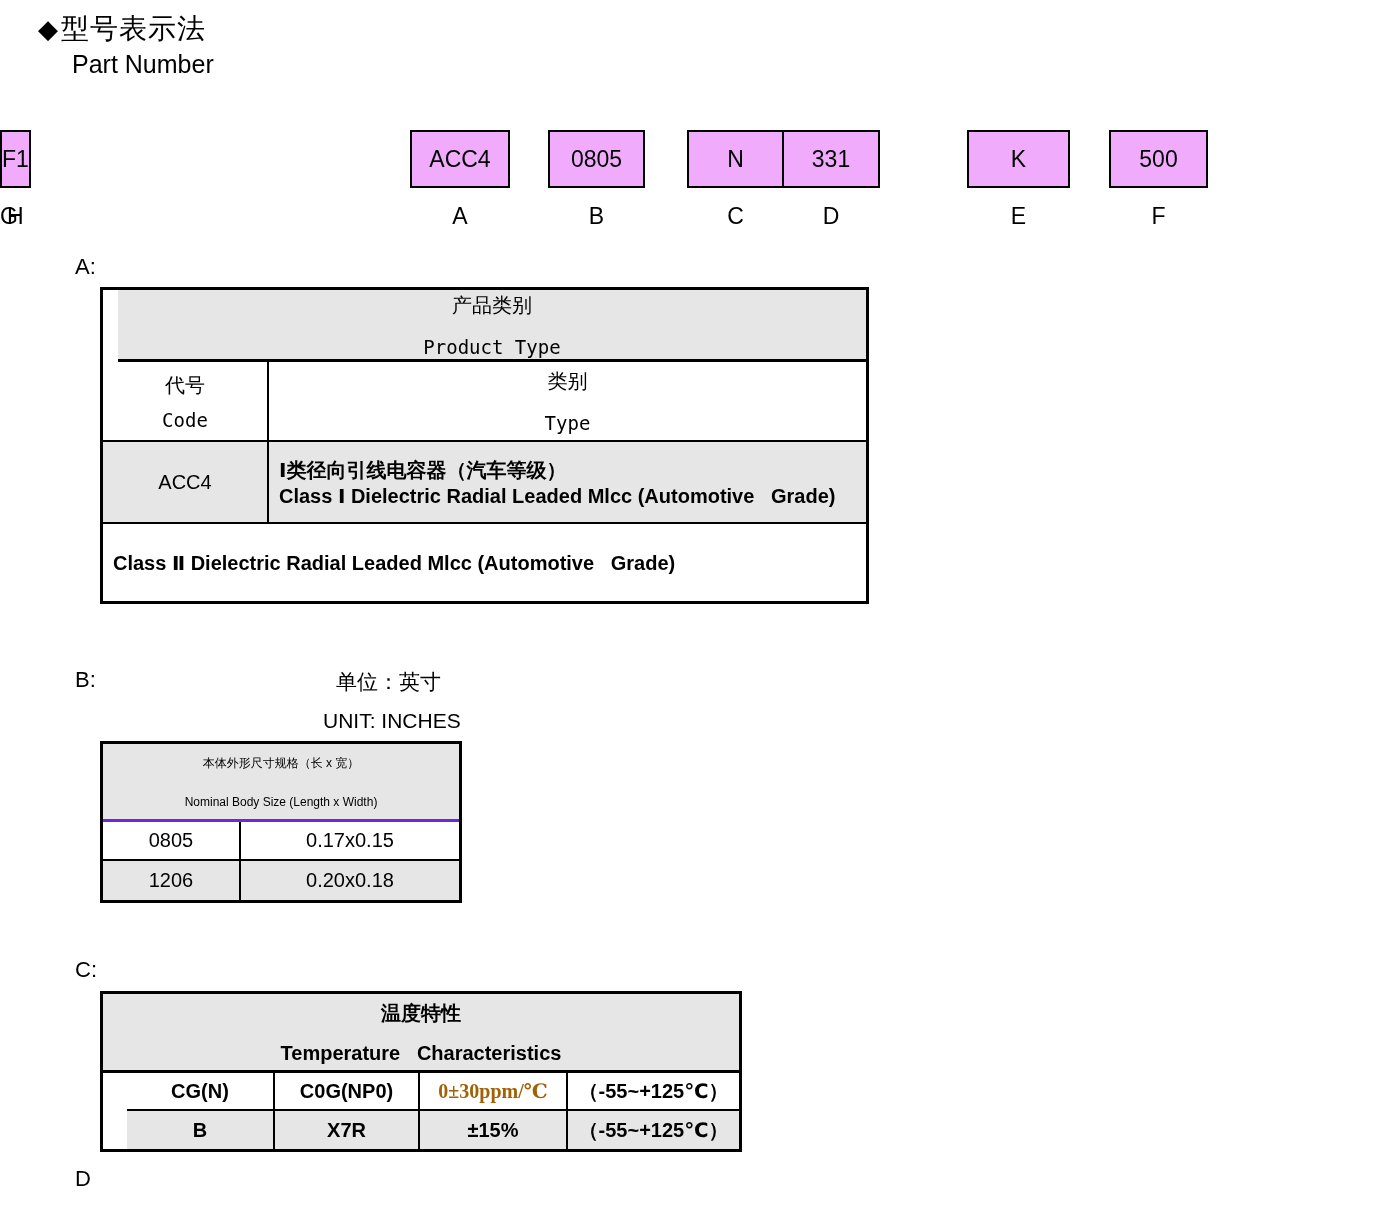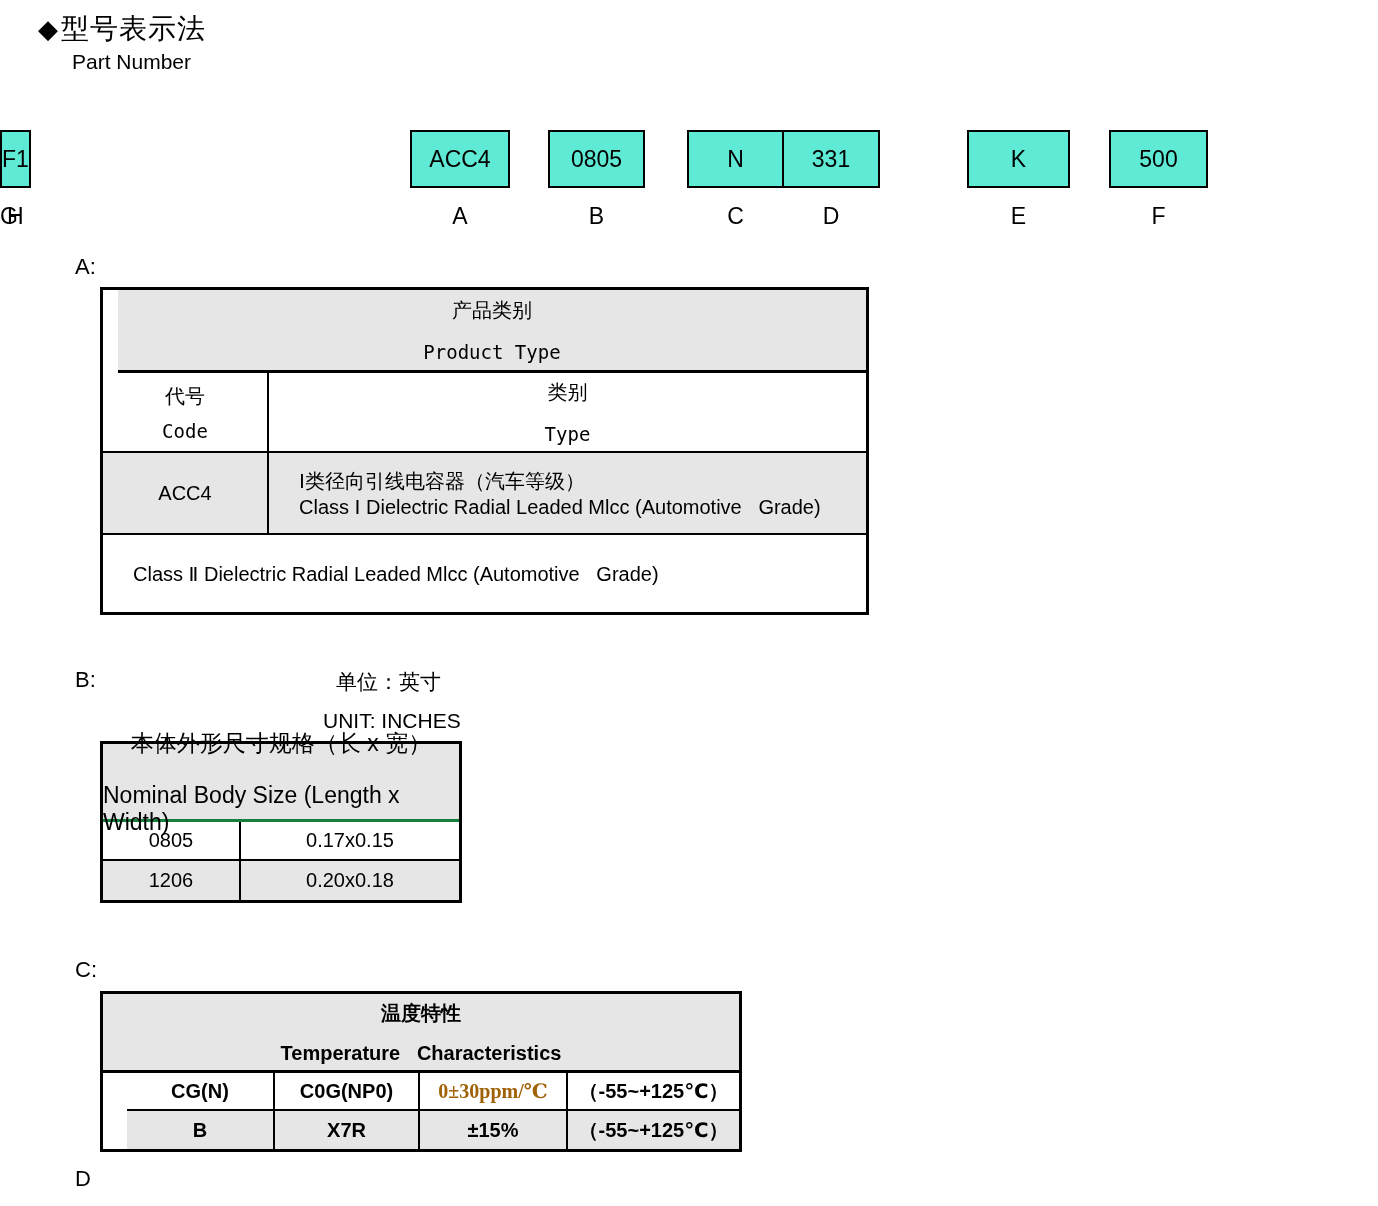--- a/index.html
+++ b/index.html
@@ -7,25 +7,25 @@
   body {
     width:1378px; height:1206px;
     font-family:"Liberation Sans","DejaVu Sans",sans-serif;
     color:#000;
   }
   .page { position:relative; width:1378px; height:1206px; overflow:hidden; background:#fff; }
 
   
   .doc-title { position:absolute; left:38px; top:10px; font-size:28px; letter-spacing:1px; display:flex; align-items:center; }
   .doc-title .bullet { font-size:26px; margin-right:2px; }
-  .doc-subtitle { position:absolute; left:72px; top:50px; font-size:21px; }
+  .doc-subtitle { position:absolute; left:72px; top:50px; font-size:25px; }
 
   
   .pn-seg { position:absolute; top:130px; text-align:center; }
-  .pn-box { height:58px; border:2px solid #000; display:flex; align-items:center; justify-content:center; font-size:23px; background:#5eead4; }
+  .pn-box { height:58px; border:2px solid #000; display:flex; align-items:center; justify-content:center; font-size:23px; background:#f0abfc; }
   .pn-letter { margin-top:15px; font-size:23px; }
   .pn-seg:nth-of-type(1) { left:100px;  width:114px; }
   .pn-seg:nth-of-type(2) { left:260px;  width:98px;  }
   .pn-seg:nth-of-type(3) { left:410px;  width:100px; }
   .pn-seg:nth-of-type(4) { left:548px;  width:97px;  }
   .pn-seg:nth-of-type(5) { left:687px;  width:97px;  }
   .pn-seg:nth-of-type(6) { left:782px;  width:98px;  }
   .pn-seg:nth-of-type(7) { left:967px;  width:103px; }
   .pn-seg:nth-of-type(8) { left:1109px; width:99px;  }
 
@@ -44,34 +44,34 @@
   .gray { background:#e6e6e6; }
   .mono { font-family:"DejaVu Sans Mono","Liberation Mono",monospace; font-size:19px; }
   .pre  { white-space:pre-wrap; }
   .serif{ font-family:"Liberation Serif","DejaVu Serif",serif; font-size:21px; color:#a16207; }
 
   .two-line { display:flex; flex-direction:column; align-items:center; justify-content:center; gap:17px; }
   .two-line.left { align-items:flex-start; }
 
   
   .table-a { left:100px; top:287px; width:769px; }
-  .ta-title { height:83px; border-bottom:3px solid #000; font-size:20px;margin-left:15px; }
+  .ta-title { height:72px; border-bottom:3px solid #000; font-size:20px;margin-left:15px; }
   .ta-row { display:flex; border-bottom:2px solid #000; }
   .ta-row.last { border-bottom:none; }
   .ta-sub  { height:80px; }
   .ta-r1   { height:82px; }
   .ta-r2   { height:77px; }
   .ta-col1 { width:166px; border-right:2px solid #000; display:flex; flex-direction:column; align-items:center; justify-content:center; gap:10px; font-size:20px; }
   .ta-col1.single { font-size:20px; }
   .ta-col2 { flex:1; font-size:20px; }
-  .ta-col2.data { padding-left:30px; gap:0; }
+  .ta-col2.data { padding-left:10px; gap:0;font-weight:bold; }
 
   
   .table-b { left:100px; top:741px; width:362px; }
-  .tb-title { height:78px; border-bottom:3px solid #15803d; font-size:23px; gap:23px; }
+  .tb-title { height:78px; border-bottom:3px solid #6d28d9; font-size:12px; gap:23px; }
   .tb-row { display:flex; border-bottom:2px solid #000; }
   .tb-row.last { border-bottom:none; }
   .tb-r { height:39px; }
   .tb-col1 { width:138px; border-right:2px solid #000; display:flex; align-items:center; justify-content:center; font-size:20px; }
   .tb-col2 { flex:1; display:flex; align-items:center; justify-content:center; font-size:20px; }
 
   
   .table-c { left:100px; top:991px; width:642px;font-weight:bold; }
   .tc-title { height:79px; border-bottom:3px solid #000; font-size:20px; gap:15px; }
   .tc-row { display:flex; border-bottom:2px solid #000; }

